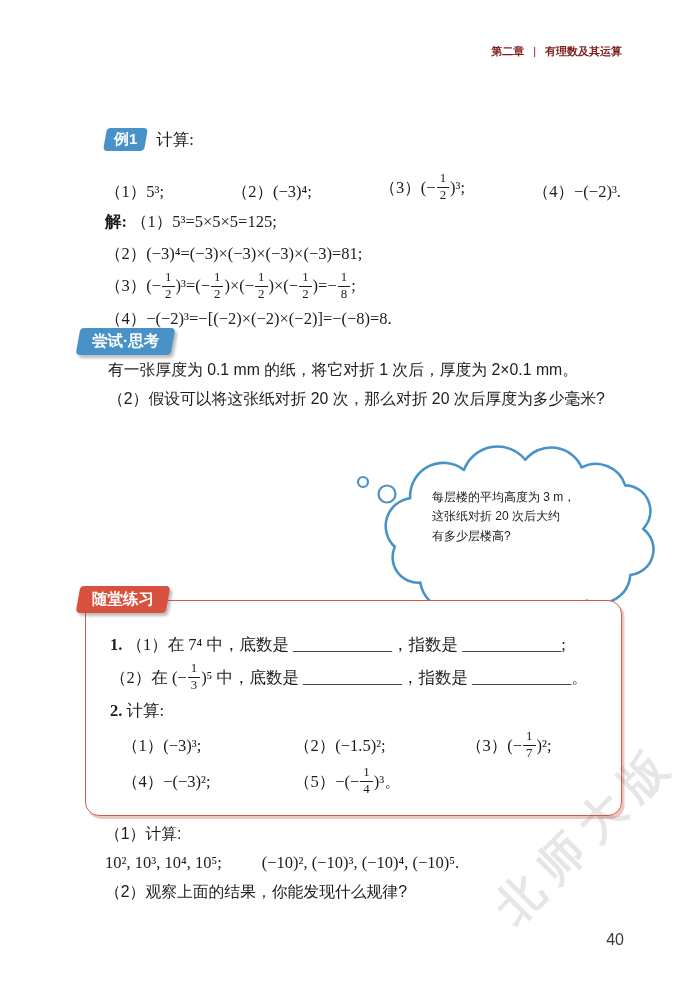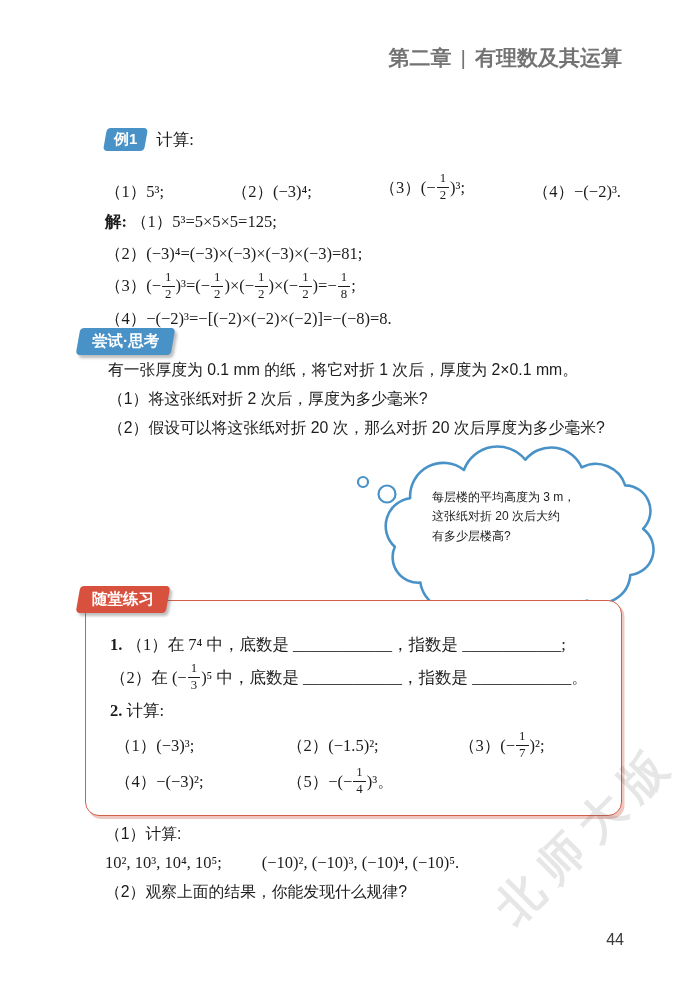--- a/index.html
+++ b/index.html
@@ -1,20 +1,20 @@
 <!DOCTYPE html>
 <html><head>
 <meta charset="utf-8">
 <style>
   html,body{margin:0;padding:0;background:#fff;}
   .page{position:relative;width:696px;height:983px;background:#fff;overflow:hidden;
         font-family:"Liberation Sans",sans-serif;color:#1c1c1c;}
 
   
-  .header{position:absolute;top:44px;right:74px;font-size:21px;color:#737373;font-weight:700;}
+  .header{position:absolute;top:44px;right:74px;font-size:11px;color:#7f1d1d;font-weight:700;}
   .header .sep{margin:0 9px;font-weight:400;}
 
   
   .badge{display:inline-block;color:#fff;font-weight:700;border-radius:4px;transform:skewX(-10deg);}
   .badge>span{display:inline-block;transform:skewX(10deg);}
   .badge-ex{background:#4892c8;font-size:15px;padding:2px 9px;}
   .badge-try{background:#4892c8;font-size:15.5px;padding:3px 14px;box-shadow:3px 3px 3px rgba(90,90,90,.4);}
   .badge-pr{background:#d8503e;font-size:15.5px;padding:3px 14px;box-shadow:3px 3px 3px rgba(90,90,90,.4);}
 
   .math{font-family:"Liberation Serif","DejaVu Serif",serif;}
@@ -42,21 +42,21 @@
   .thought{position:absolute;left:350px;top:440px;width:312px;height:178px;}
   .thought svg{position:absolute;left:0;top:0;}
   .bubble-text{position:absolute;left:82px;top:48px;width:196px;font-size:12px;line-height:1.62;}
 
   
   .practice{position:absolute;left:85px;top:600px;width:537px;}
   .practice .badge-pr{position:absolute;top:-14px;left:-7px;z-index:2;}
   .pbox{border:1.6px solid #cf5f4c;border-radius:14px;background:#fff;
         box-shadow:2.5px 3px 0 rgba(207,95,76,.35);padding:26px 24px 14px;}
   .pbox .mline{min-height:31px;}
-  .prow{display:flex;align-items:center;margin:3px 5px;font-size:16.5px;min-height:33px;}
+  .prow{display:flex;align-items:center;margin:3px 12px;font-size:16.5px;min-height:33px;}
   .prow .cell{width:172px;}
   .prow .cell:last-child{width:auto;}
 
   
   .extra{position:absolute;left:105px;top:816px;width:516px;font-size:15.8px;}
   .extra .eline{margin:4px 0;line-height:1.75;}
   .powers{display:flex;gap:40px;font-size:16.5px;margin:5px 0;align-items:center;}
 
   .pagenum{position:absolute;right:72px;bottom:34px;font-size:16px;color:#3a3a3a;}
   .watermark{position:absolute;right:-6px;bottom:118px;transform:rotate(-45deg);
@@ -106,21 +106,20 @@
             <span class="den">8</span>
           </span>;</div>
       <div class="mline math">（4）−(−2)³=−[(−2)×(−2)×(−2)]=−(−8)=8.</div>
     </div>
   </section>
 
   <section class="try">
     <span class="badge badge-try"><span>尝试·思考</span></span>
     <div class="try-content">
       <div class="intro">有一张厚度为 0.1 mm 的纸，将它对折 1 次后，厚度为 2×0.1 mm。</div>
-      <div class="q">（1）将这张纸对折 2 次后，厚度为多少毫米?</div>
       <div class="q">（2）假设可以将这张纸对折 20 次，那么对折 20 次后厚度为多少毫米?</div>
     </div>
   </section>
 
   <div class="thought">
     <svg width="312" height="178" viewBox="0 0 312 178">
       <circle cx="13" cy="42" r="5" fill="#fff" stroke="#4892c8" stroke-width="2.2"></circle>
       <circle cx="37" cy="54" r="8.5" fill="#fff" stroke="#4892c8" stroke-width="2.2"></circle>
       <g transform="translate(-32,-2) scale(1.28)">
         <path d="M 60,85
@@ -175,15 +174,15 @@
   <section class="extra">
     <div class="eline">（1）计算:</div>
     <div class="powers math">
         <span class="cell">10², 10³, 10⁴, 10⁵;</span>
         <span class="cell">(−10)², (−10)³, (−10)⁴, (−10)⁵.</span>
       </div>
     <div class="eline">（2）观察上面的结果，你能发现什么规律?</div>
   </section>
 
   <div class="watermark">北师大版</div>
-  <div class="pagenum">44</div>
+  <div class="pagenum">40</div>
 
 </div>
 
 </body></html>

